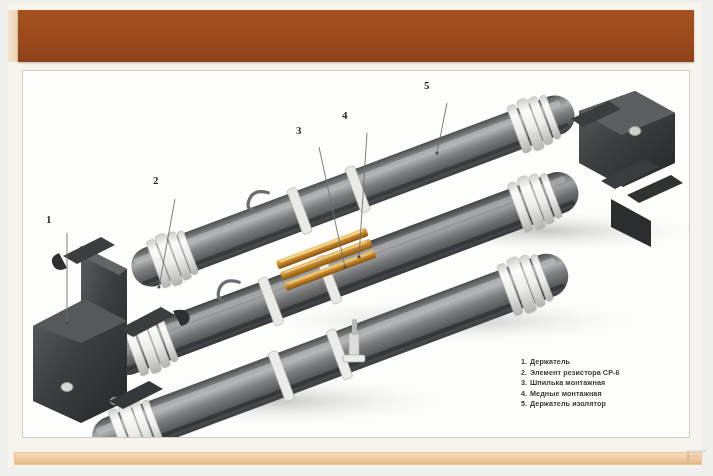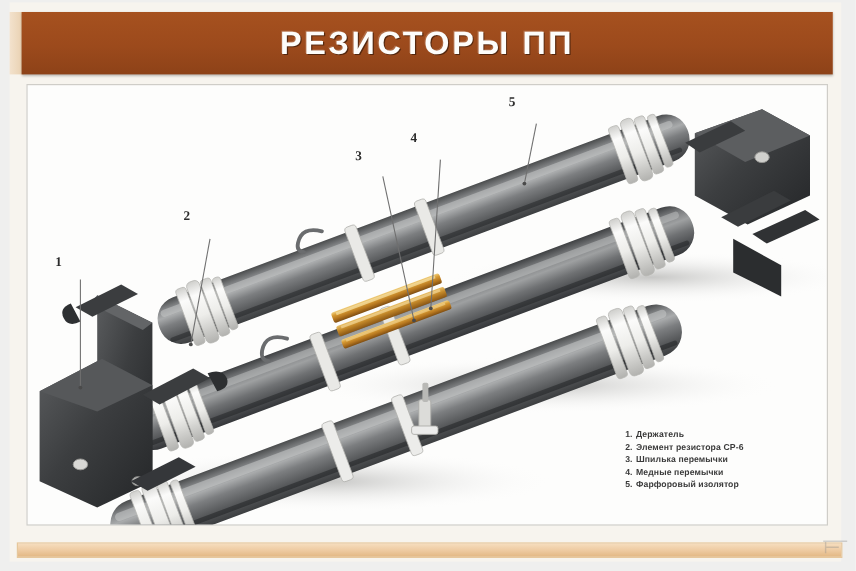--- a/index.html
+++ b/index.html
@@ -86,21 +86,20 @@
 </style>
 </head>
 <body>
 
 <div class="poster">
 
   <div class="page"></div>
 
   <div class="banner-left-cap"></div>
   <div class="banner"></div>
-  <div class="banner-title">РЕЗИСТОРЫ ПП</div>
 
   <div class="frame">
 
     <svg class="drawing" viewBox="0 0 666 366">
       <defs>
         <linearGradient id="tubeGrad" x1="0" y1="0" x2="0" y2="1">
           <stop offset="0%" stop-color="#4a4c4d"></stop>
           <stop offset="18%" stop-color="#86888a"></stop>
           <stop offset="34%" stop-color="#a9abac"></stop>
           <stop offset="52%" stop-color="#7c7e80"></stop>
@@ -295,29 +294,29 @@
       <div class="legend-row">
         <span class="legend-num">1.</span>
         <span>Держатель</span>
       </div>
       <div class="legend-row">
         <span class="legend-num">2.</span>
         <span>Элемент резистора СР-6</span>
       </div>
       <div class="legend-row">
         <span class="legend-num">3.</span>
-        <span>Шпилька перемычки</span>
+        <span>Шпилька монтажная</span>
       </div>
       <div class="legend-row">
         <span class="legend-num">4.</span>
-        <span>Медные перемычки</span>
+        <span>Медные монтажная</span>
       </div>
       <div class="legend-row">
         <span class="legend-num">5.</span>
-        <span>Фарфоровый изолятор</span>
+        <span>Держатель изолятор</span>
       </div>
     </div>
 
   </div>
 
   <div class="callout" style="left:46px;top:214px;">1</div>
   <div class="callout" style="left:153px;top:175px;">2</div>
   <div class="callout" style="left:296px;top:125px;">3</div>
   <div class="callout" style="left:342px;top:110px;">4</div>
   <div class="callout" style="left:424px;top:80px;">5</div>

